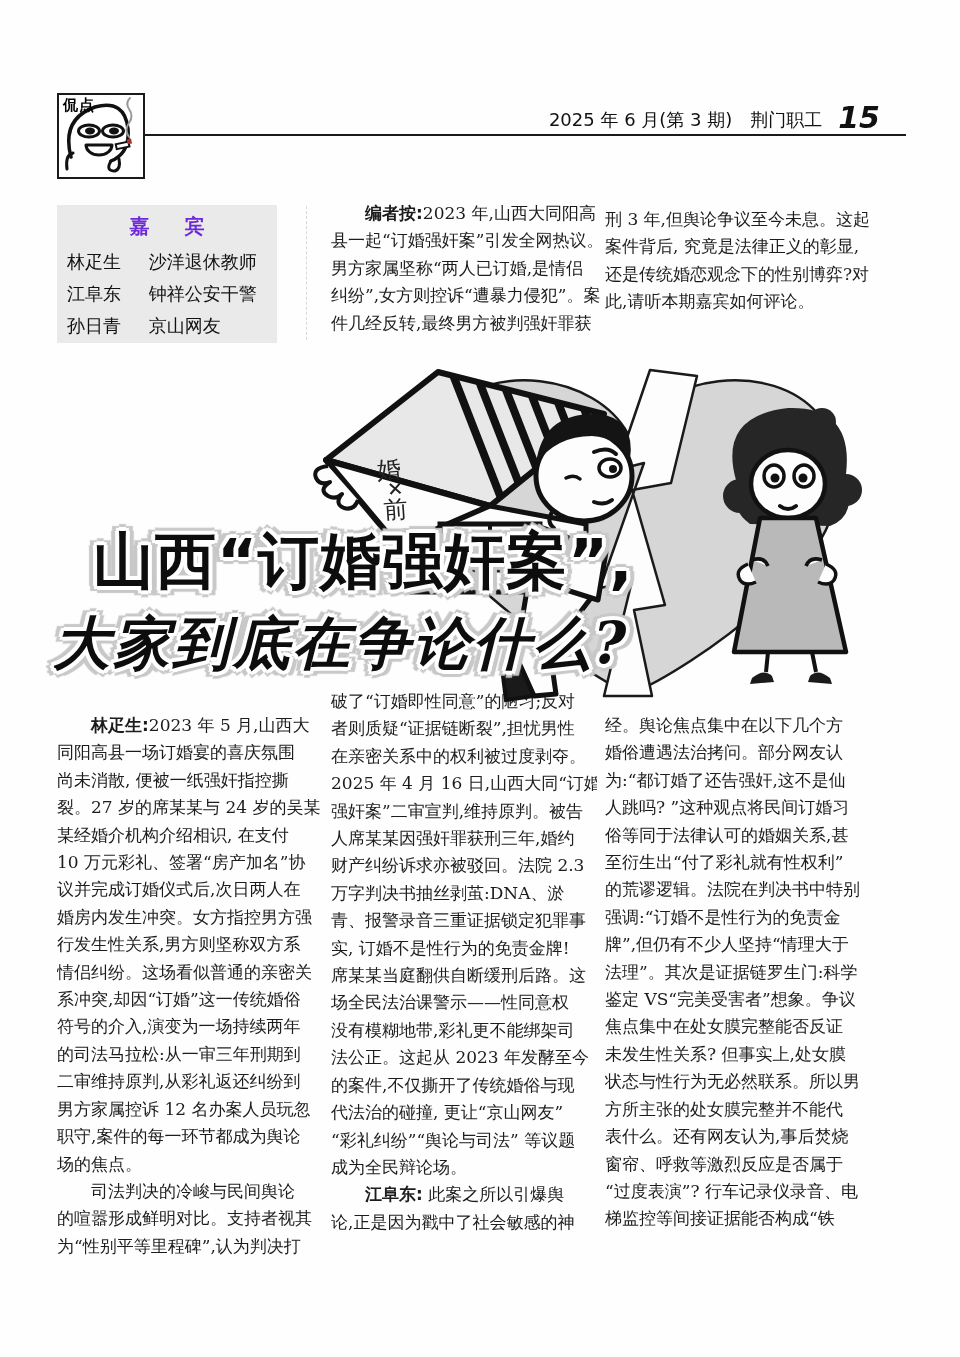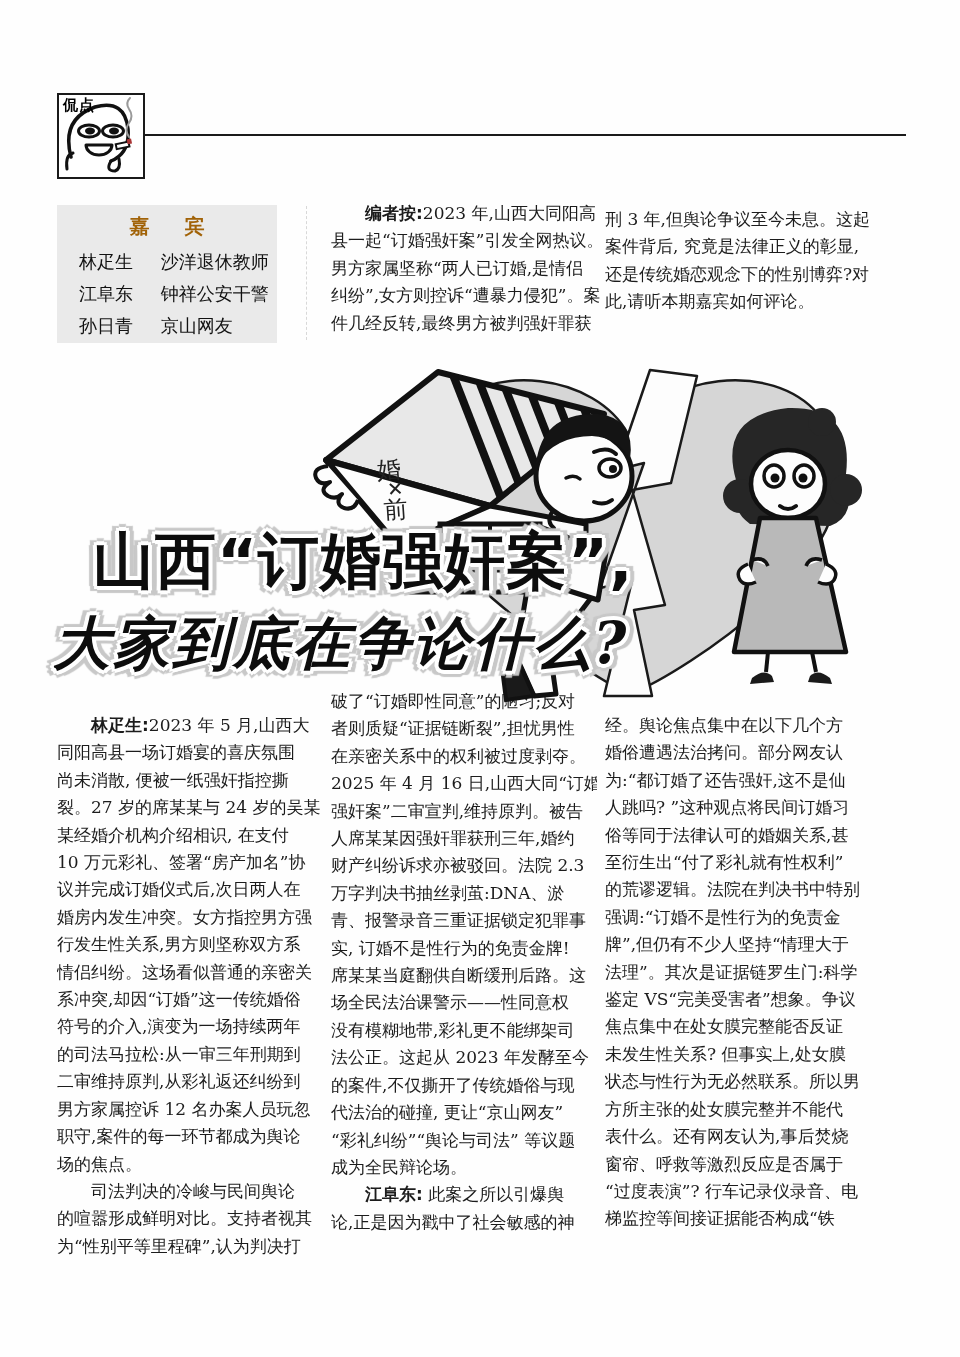--- a/index.html
+++ b/index.html
@@ -30,23 +30,23 @@
     display:inline-block;margin-left:16px;font-size:30px;font-style:italic;
     font-weight:700;transform:translateY(2px);
   }
   
   .guest-box{
     position:absolute;left:57px;top:205px;width:220px;height:138px;
     background:#eaeaea;padding:6px 0 0 0;box-sizing:border-box;
   }
   .guest-title{
     text-align:center;font-size:20px;font-weight:700;letter-spacing:14px;
-    margin:2px 0 6px 14px;color:#a16207;
-  }
-  .guest-row{font-size:18px;line-height:32px;padding-left:22px;color:#111;white-space:nowrap;}
+    margin:2px 0 6px 14px;color:#6d28d9;
+  }
+  .guest-row{font-size:18px;line-height:32px;padding-left:10px;color:#111;white-space:nowrap;}
   .guest-row .gname{display:inline-block;width:76px;}
   .col-sep{position:absolute;left:306px;top:206px;height:134px;border-left:1px dashed #d8d8d8;}
   
   .txtcol{position:absolute;font-size:17px;line-height:27.4px;color:#1c1c1c;overflow:hidden;}
   .tline{white-space:nowrap;}
   .tline.indent{text-indent:34px;}
   .tline b{font-family:"DejaVu Sans","Liberation Sans",sans-serif;font-weight:700;}
   #editor-note{left:331px;top:200px;width:270px;height:140px;}
   #editor-note-cont{left:605px;top:206px;width:272px;height:115px;}
   
@@ -90,20 +90,23 @@
       <path d="M27,50 A13,10 0 0 0 53,50 Z" fill="#fff" stroke="#111" stroke-width="3" stroke-linejoin="round"></path>
       <path d="M8,74 Q6,60 14,58" fill="none" stroke="#111" stroke-width="3" stroke-linecap="round"></path>
       <path d="M52,66 Q46,76 56,76 Q62,74 60,64" fill="none" stroke="#111" stroke-width="3" stroke-linecap="round"></path>
       <rect x="57" y="48" width="13" height="5" fill="#fff" stroke="#111" stroke-width="2" transform="rotate(-12 63 50)"></rect>
       <rect x="68" y="44" width="4.5" height="5" fill="#a93434" transform="rotate(-12 70 46)"></rect>
       <path d="M70,42 q-5,-7 0,-14 q5,-7 0,-14 q-4,-6 1,-11" fill="none" stroke="#9a9a9a" stroke-width="2" stroke-linecap="round"></path>
     </svg>
     <span class="logo-label">侃点</span>
   </div>
   <div class="header-rule"></div>
+  <div class="header-meta">
+    <span>2025 年 6 月(第 3 期)</span><span class="pub">荆门职工</span><span class="pageno">15</span>
+  </div>
 
   <div class="guest-box">
     <div class="guest-title">嘉  宾</div>
     <div class="guest-row">
       <span class="gname">林疋生</span>
       <span>沙洋退休教师</span>
     </div>
     <div class="guest-row">
       <span class="gname">江阜东</span>
       <span>钟祥公安干警</span>

